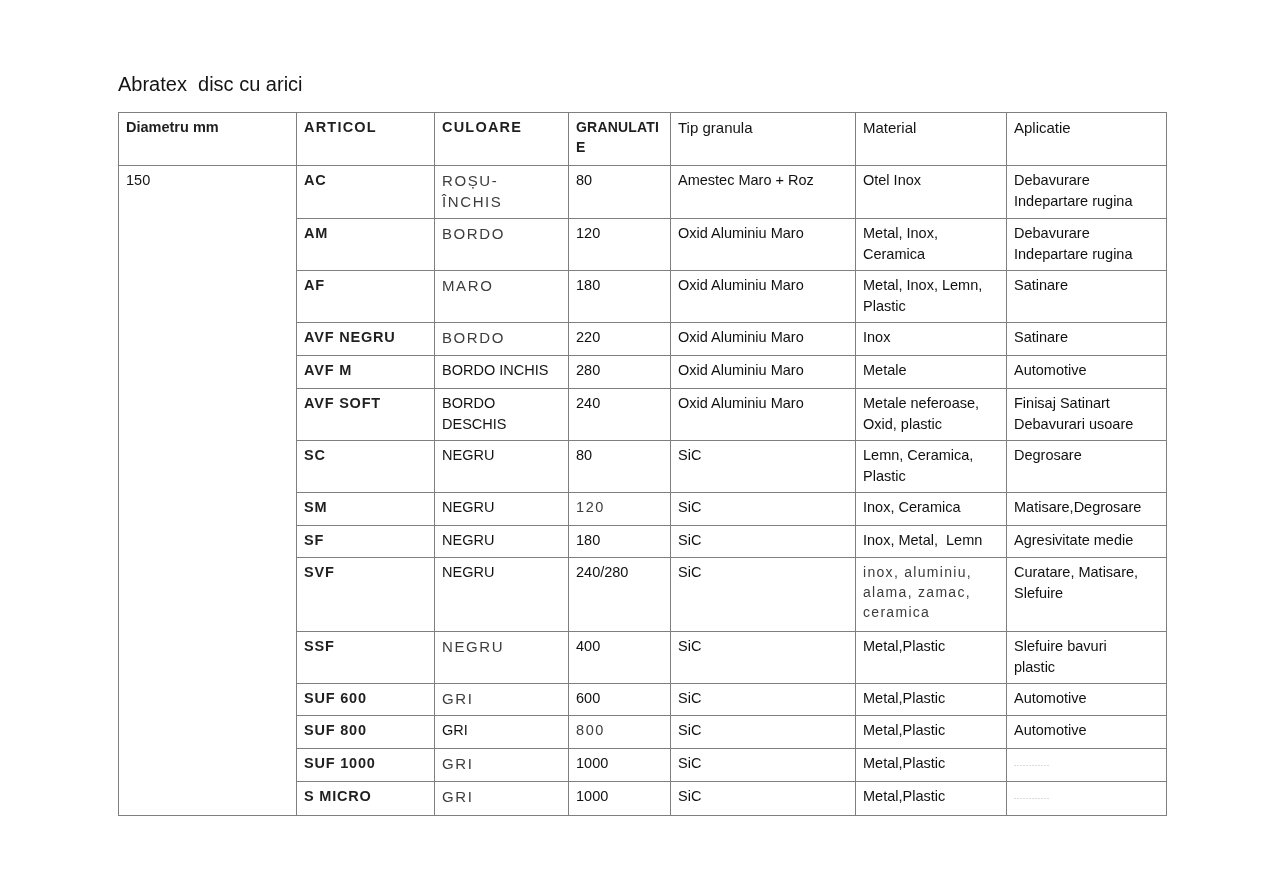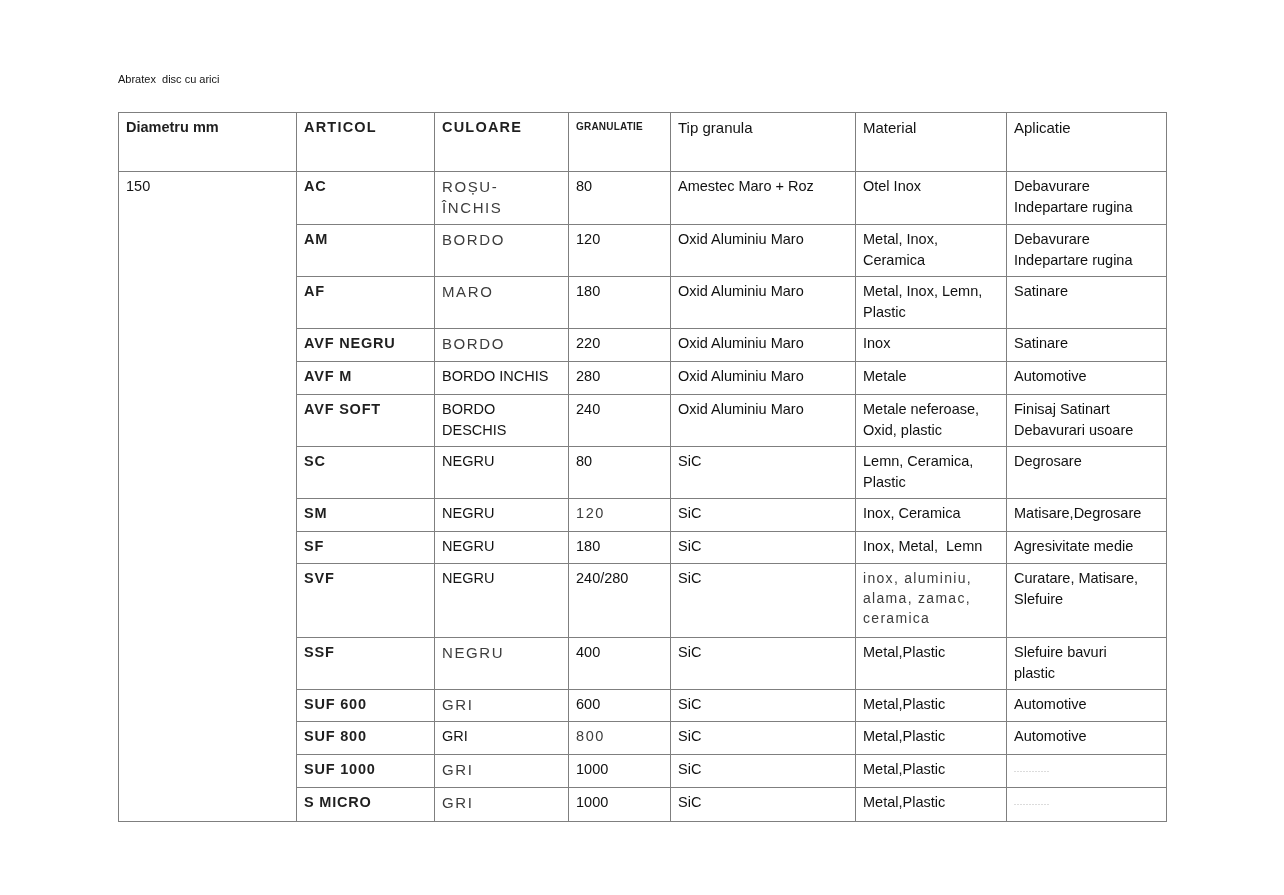--- a/index.html
+++ b/index.html
@@ -3,39 +3,39 @@
 <meta charset="utf-8">
 <style>
   html,body{margin:0;padding:0;}
   body{
     width:1284px;height:895px;background:#ffffff;
     font-family:"Liberation Sans",sans-serif;color:#111;
     position:relative;overflow:hidden;
   }
   .doc-title{
     position:absolute;left:118px;top:73px;
-    font-size:11px;color:#141414;white-space:pre;
+    font-size:20px;color:#141414;white-space:pre;
   }
   table.product{
     position:absolute;left:118px;top:112px;
     border-collapse:collapse;table-layout:fixed;width:1048px;
   }
   table.product td, table.product th{
     border:1px solid #7f7f7f;
     vertical-align:top;text-align:left;
     padding:4px 4px 4px 7px;
     font-size:14.5px;line-height:21px;
     white-space:pre-wrap;word-wrap:break-word;
     box-sizing:border-box;
   }
   
-  thead tr{height:59px;}
+  thead tr{height:53px;}
   thead th{padding-top:9px;font-weight:700;font-size:16px;color:#1f1f1f;}
   thead th:nth-child(2), thead th:nth-child(3){letter-spacing:1.2px;}
-  thead th:nth-child(4){font-size:10px;word-break:break-all;line-height:20px;letter-spacing:0.2px;}
+  thead th:nth-child(4){font-size:14px;word-break:break-all;line-height:20px;letter-spacing:0.2px;}
   thead th:nth-child(5), thead th:nth-child(6), thead th:nth-child(7){
     font-weight:400;font-size:15px;color:#141414;
   }
   
   td.diam{
     text-align:center;padding-top:150px;font-size:15.5px;color:#141414;
   }
   
   td.articol{font-weight:700;letter-spacing:0.8px;color:#1f1f1f;font-size:14.5px;}
   

